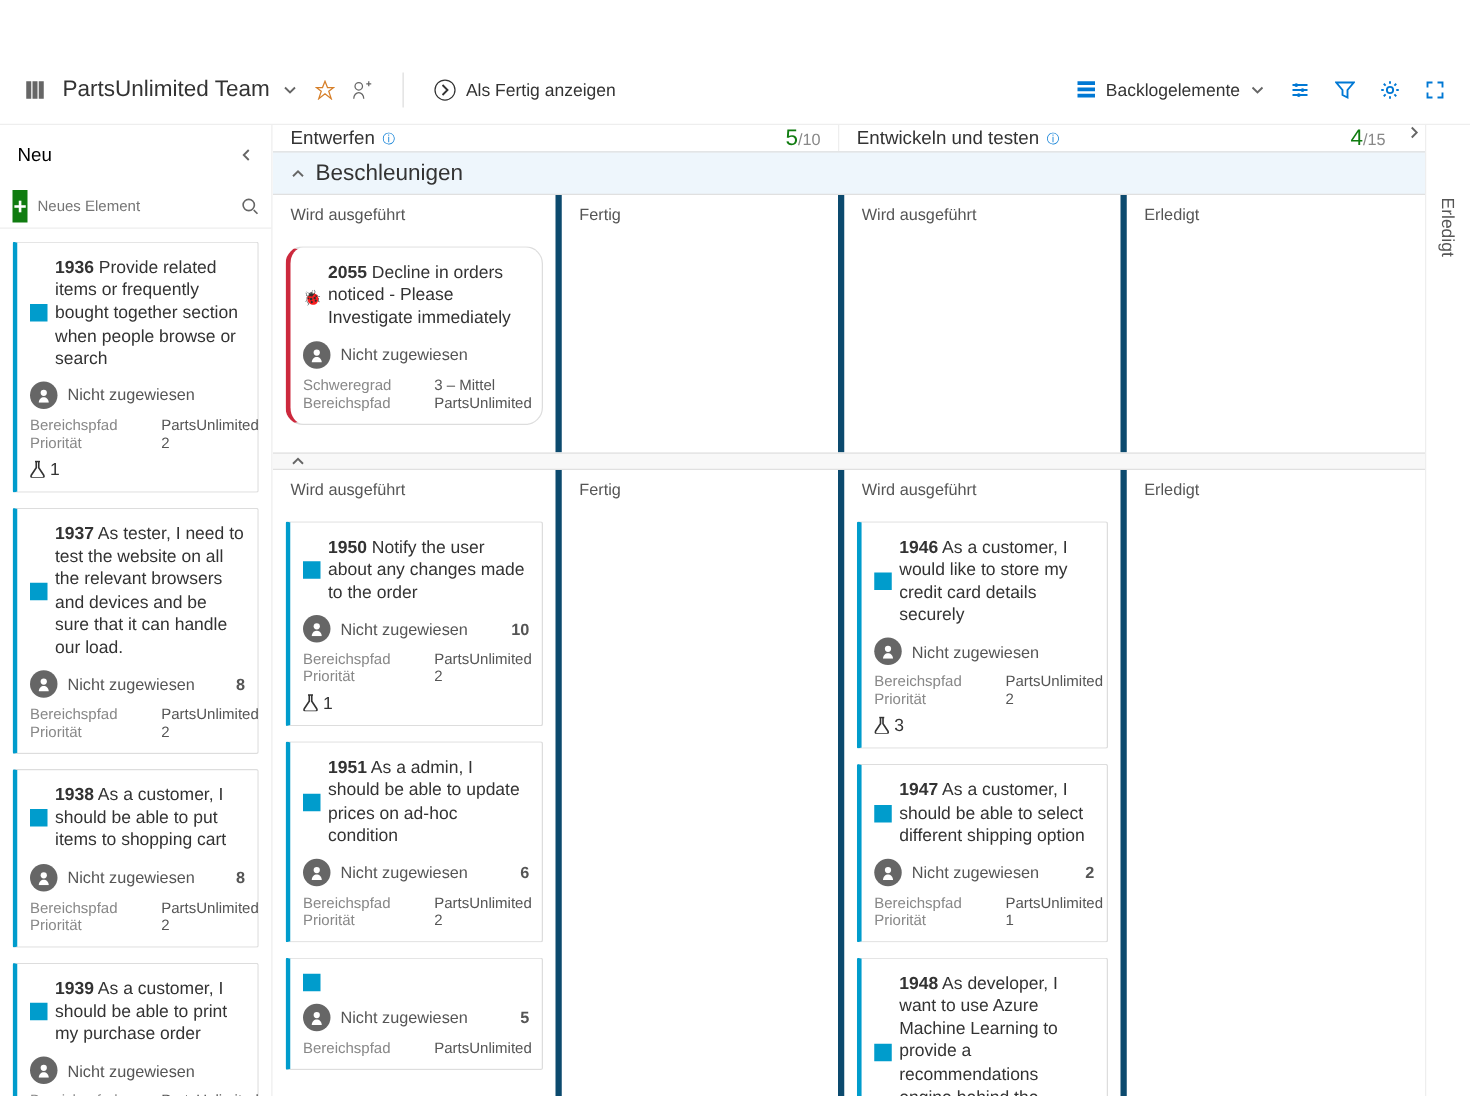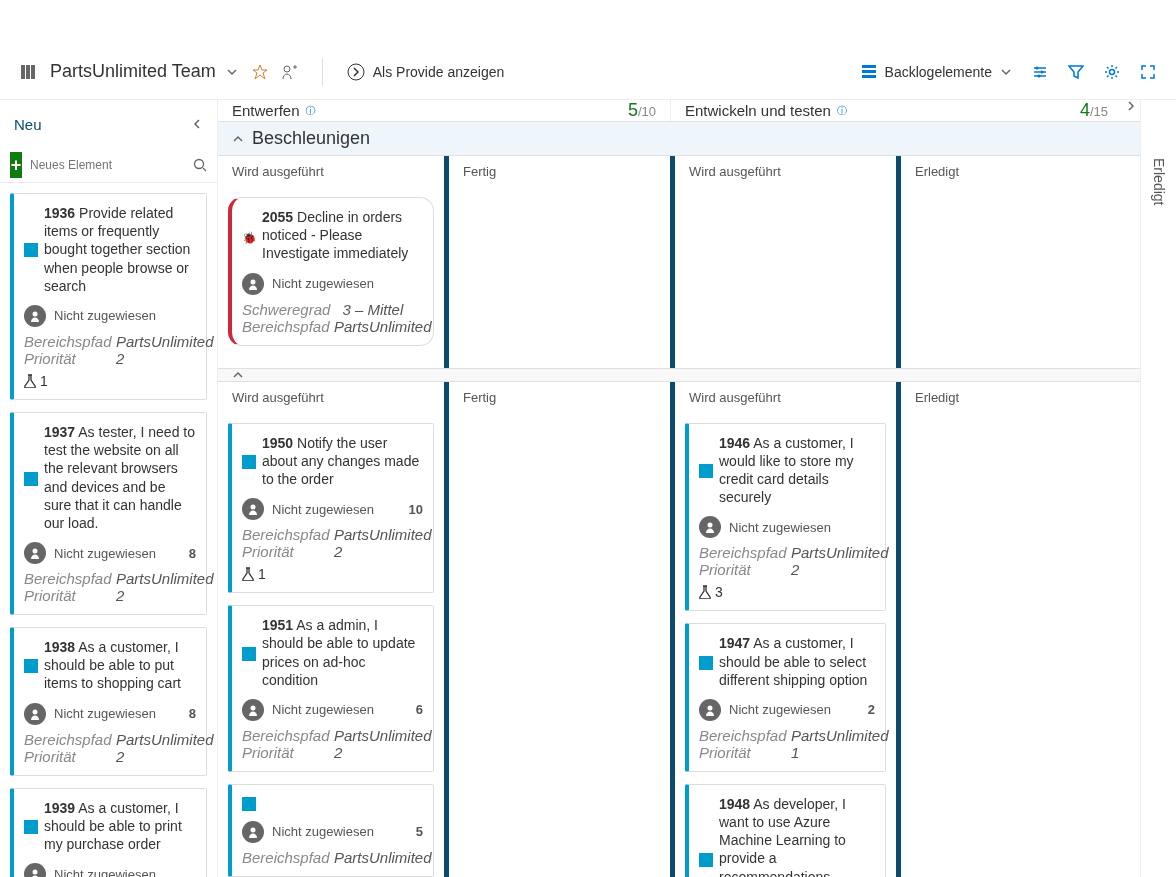--- a/index.html
+++ b/index.html
@@ -16,21 +16,21 @@
 .icon-btn.gray { color: #666; }
 .backlog-link { display: flex; align-items: center; gap: 8px; color: #333; cursor: pointer; }
 .backlog-type { display: flex; align-items: center; gap: 8px; cursor: pointer; }
 
 
 .body { flex: 1; display: flex; overflow: hidden; }
 
 
 .left-col { width: 218px; flex-shrink: 0; display: flex; flex-direction: column; border-right: 1px solid #eee; }
 .col-header { height: 48px; display: flex; align-items: center; padding: 0 14px; justify-content: space-between; }
-.col-title { font-size: 15px; color: #0c4a6e; }
+.col-title { font-size: 15px; color: #000000; }
 .new-item-row { display: flex; align-items: center; gap: 8px; padding: 4px 10px; border-bottom: 1px solid #eee; }
 .add-btn { width: 26px; height: 26px; background: #107c10; color: #fff; display: flex; align-items: center; justify-content: center; font-size: 18px; font-weight: bold; cursor: pointer; }
 .new-item-input { flex: 1; border: none; outline: none; font-size: 12px; color: #666; }
 .search-ic { color: #666; cursor: pointer; }
 .left-cards { flex: 1; overflow-y: auto; padding: 10px; }
 
 
 .board { flex: 1; overflow: auto; position: relative; display: flex; flex-direction: column; }
 .board-headers { display: flex; height: 48px; align-items: flex-start; }
 .board-header { padding: 0 14px; display: flex; align-items: center; justify-content: space-between; }
@@ -56,21 +56,21 @@
 .card.bug { border-left-color: #cc293d; border-radius: 14px; }
 .card-title-row { display: flex; gap: 6px; align-items: center; margin-bottom: 10px; }
 .card-id { font-weight: 600; }
 .card-title { line-height: 1.3; }
 .wi-icon { width: 14px; height: 14px; flex-shrink: 0; margin-top: 2px; }
 .wi-icon.pbi { background: #009ccc; }
 .wi-icon.bug::before { content:"🐞"; font-size: 12px; }
 .card-row { display: flex; align-items: center; gap: 8px; font-size: 13px; color: #555; margin-top: 4px; }
 .card-row.assignee { margin-top: 6px; margin-bottom: 6px; justify-content: space-between;}
 .assignee-left { display:flex; align-items:center; gap:8px;}
-.field-pair { display: flex; gap: 12px; font-size: 15px; color: #555; font-style: italic; }
+.field-pair { display: flex; gap: 25px; font-size: 12px; color: #555; }
 .field-label { color: #888; min-width: 80px; }
 .avatar { width: 22px; height: 22px; border-radius: 50%; background: #666; color: #fff; display: flex; align-items: center; justify-content: center; font-size: 10px; }
 .flask { font-size: 14px; color: #333; display:flex; align-items:center; gap:4px; margin-top:6px;}
 .effort { font-weight:600; }
 .chev { cursor:pointer; color:#666; }
 svg { display:block; }
 </style>
 </head>
 <body>
 
@@ -102,21 +102,21 @@
             <path d="M1 15c0-3 2-5 4-5s4 2 4 5" fill="none" stroke="#666"></path>
             <path d="M11 3h4M13 1v4" stroke="#666" fill="none"></path>
           </svg>
       </span>
       <div class="header-sep"></div>
       <div class="backlog-link">
         <svg width="18" height="18" viewBox="0 0 18 18">
             <circle cx="9" cy="9" r="8" fill="none" stroke="#333"></circle>
             <path d="M7 5l4 4-4 4" fill="none" stroke="#333" stroke-width="1.5"></path>
           </svg>
-        <span>Als Provide anzeigen</span>
+        <span>Als Fertig anzeigen</span>
       </div>
     </div>
     <div class="header-right">
       <div class="backlog-type">
         <svg width="16" height="16" viewBox="0 0 16 16">
             <rect x="1" y="1" width="14" height="3" fill="#0078d4"></rect>
             <rect x="1" y="6" width="14" height="3" fill="#0078d4"></rect>
             <rect x="1" y="11" width="14" height="3" fill="#0078d4"></rect>
           </svg>
         <span>Backlogelemente</span>

